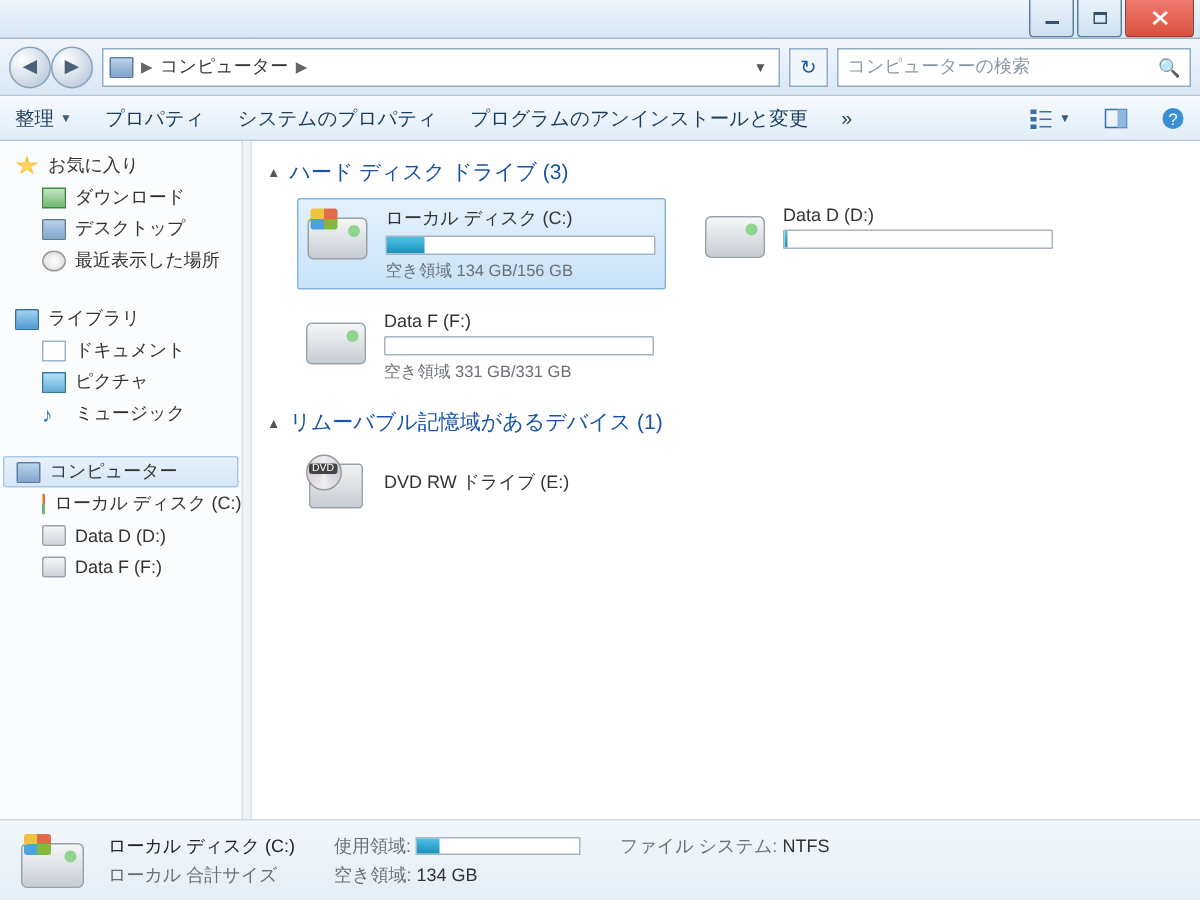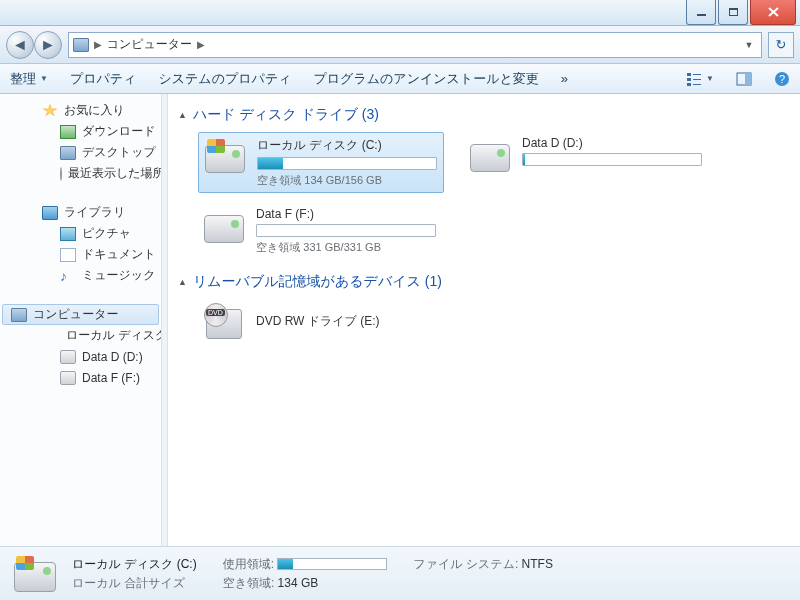--- a/index.html
+++ b/index.html
@@ -35,21 +35,21 @@
 
 
 .bodysplit { display:flex; height: calc(600px - 26px - 38px - 30px - 54px); }
 .sidebar { width:162px; border-right:1px solid #d9e2ea; background:#fbfcfd; overflow:hidden; padding-top:6px;}
 .resizer { width:6px; background:#eef3f7; border-right:1px solid #d9e2ea; cursor:col-resize; }
 .content { flex:1; background:#fff; padding:6px 10px; overflow:auto;}
 
 
 .tree { font-size:12px; color:#333;}
 .tree .g { margin-bottom:18px; }
-.tree .row { display:flex; align-items:center; height:21px; padding-left:10px; gap:6px; white-space:nowrap; overflow:hidden;margin-left:32px;}
+.tree .row { display:flex; align-items:center; height:21px; padding-left:10px; gap:6px; white-space:nowrap; overflow:hidden;}
 .tree .row.child { padding-left:28px; }
 .tree .row.sel { background:linear-gradient(#e8f1fb,#d4e6f7); border:1px solid #a7c7e6; border-radius:2px; margin:0 2px; padding-left:8px;}
 .tree .ic { width:16px; height:14px; display:inline-block; }
 .ic.star{ background: radial-gradient(circle,#ffd96b,#f1a925); clip-path: polygon(50% 0,61% 35%,98% 35%,68% 57%,79% 91%,50% 70%,21% 91%,32% 57%,2% 35%,39% 35%);}
 .ic.libs{ background:linear-gradient(#a2d2f2,#4f9cd3); border:1px solid #2d6fa3; border-radius:1px;}
 .ic.monitor{ background:linear-gradient(#bcd3ea,#7fa6cc); border:1px solid #5d7d9f; border-radius:1px;}
 .ic.drive{ background:linear-gradient(#f4f5f6,#cfd4da); border:1px solid #9aa3ac; border-radius:2px;}
 .ic.homegrp{ background: radial-gradient(circle,#a7e0a7,#4da74d); border-radius:50%;}
 .ic.dl{ background:linear-gradient(#c6e4c6,#6cb96c); border:1px solid #3d8c3d;}
 .ic.clock{ background: radial-gradient(circle,#fff,#d6d6d6); border:1px solid #999; border-radius:50%;}
@@ -118,20 +118,24 @@
     <span class="comp-icon"></span>
     <span class="sep">▶</span>
     <span>コンピューター</span>
     <span class="sep">▶</span>
     <span class="fill"></span>
     <span class="dd">▼</span>
   </div>
   <div class="refresh">
       <span>↻</span>
     </div>
+  <div class="searchbox">
+    <span>コンピューターの検索</span>
+    <span class="mag">🔍</span>
+  </div>
 </div>
 
 <div class="toolbar">
   <div class="item">
       <span>整理</span>
       <span class="dd">▼</span>
     </div>
   <div class="item">
       <span>プロパティ</span>
     </div>
@@ -190,26 +194,26 @@
             <span class="ic clock"></span>
             <span>最近表示した場所</span>
           </div>
       </div>
       <div class="g">
         <div class="row">
             <span class="ic libs"></span>
             <span>ライブラリ</span>
           </div>
         <div class="row child">
+            <span class="ic doc"></span>
+            <span>ドキュメント</span>
+          </div>
+        <div class="row child">
             <span class="ic pic"></span>
             <span>ピクチャ</span>
-          </div>
-        <div class="row child">
-            <span class="ic doc"></span>
-            <span>ドキュメント</span>
           </div>
         <div class="row child">
             <span class="ic mus">♪</span>
             <span>ミュージック</span>
           </div>
       </div>
       <div class="g">
         <div class="row sel">
             <span class="ic monitor"></span>
             <span>コンピューター</span>

